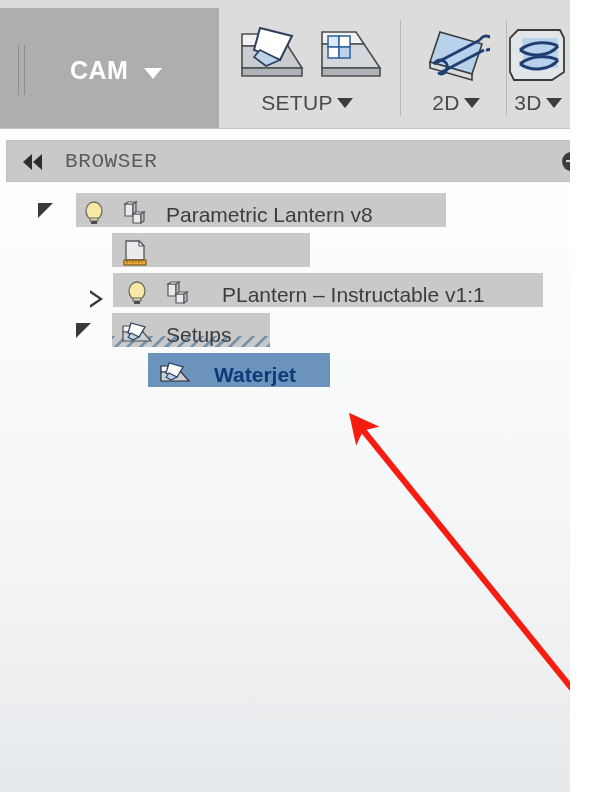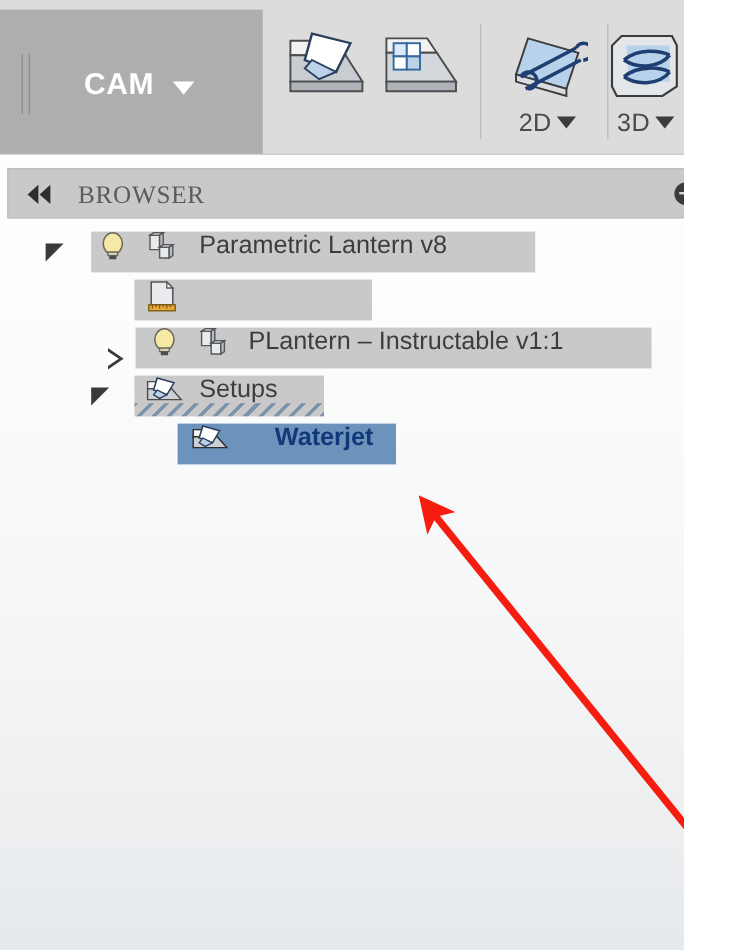--- a/index.html
+++ b/index.html
@@ -128,21 +128,21 @@
     border-bottom: 8px solid transparent;
     border-right: 9px solid #2d2d2d;
     display: block;
   }
   .bb-title {
     position: absolute;
     left: 58px; top: 9px;
     font-size: 21px;
     color: #5c5c5c;
     letter-spacing: 0.6px;
-    font-family: Liberation Serif, serif;
+    font-family: Liberation Mono, monospace;
   }
   .bb-minimize {
     position: absolute;
     right: 26px; top: 11px;
     width: 19px; height: 19px;
     border-radius: 50%;
     background: #3b3b3b;
     cursor: pointer;
   }
   .bb-minimize::after {
@@ -225,27 +225,26 @@
     border-bottom: 6px solid transparent;
     border-left: 9px solid #ffffff;
   }
 
   .row-band {
     position: absolute;
     height: 34px;
     top: 3px;
     background: #c9c9c9;
     display: flex;
-    align-items: flex-start;
+    align-items: flex-end;
     padding: 0 10px 0 6px;
     box-sizing: border-box;
   }
   .row-band.selected {
     background: #6b93bb;
-    gap: 15px;
   }
   .row-label {
     font-size: 21px;
     color: #3d3d3d;
     white-space: nowrap;
     font-family: "Liberation Sans", sans-serif;
   }
   .row-label.sel {
     color: #13387a;
     font-weight: bold;
@@ -316,20 +315,23 @@
           <svg width="68" height="62" viewBox="0 0 68 62">
             <polygon points="4,8 38,8 46,20 4,20" fill="#f2f2f2" stroke="#4d4d4d" stroke-width="1.6"></polygon>
             <polygon points="4,20 46,20 62,44 4,44" fill="#d4d8dd" stroke="#4d4d4d" stroke-width="1.6"></polygon>
             <rect x="10" y="12" width="11" height="11" fill="#dce9f7" stroke="#35689e" stroke-width="1.6"></rect>
             <rect x="21" y="12" width="11" height="11" fill="#ffffff" stroke="#35689e" stroke-width="1.6"></rect>
             <rect x="10" y="23" width="11" height="11" fill="#ffffff" stroke="#35689e" stroke-width="1.6"></rect>
             <rect x="21" y="23" width="11" height="11" fill="#bcd2e8" stroke="#35689e" stroke-width="1.6"></rect>
             <polygon points="4,44 62,44 62,52 4,52" fill="#aeb3ba" stroke="#4d4d4d" stroke-width="1.6"></polygon>
           </svg>
         </span>
+      </div>
+      <div class="rb-caption">
+        <span>SETUP</span><span class="cap-caret"></span>
       </div>
     </div>
 
     <div class="rb-sep" style="left:400px;"></div>
 
     <div class="rb-group" style="left:404px; width:104px;">
       <div class="rb-icons" style="left:20px;">
         <span class="ico">
           <svg width="66" height="62" viewBox="0 0 66 62">
             <polygon points="16,8 58,20 48,50 6,38" fill="#b7d2ea" stroke="#3b3b3b" stroke-width="1.6"></polygon>
@@ -441,21 +443,21 @@
         <span class="ico ico-comp" style="margin-left:14px;">
           <svg width="28" height="26" viewBox="0 0 28 26">
             <polygon points="5,3 13,3 13,15 5,15" fill="#e8eaec" stroke="#55585c" stroke-width="1.2"></polygon>
             <polygon points="5,3 8,1 16,1 13,3" fill="#fbfbfb" stroke="#55585c" stroke-width="1.2"></polygon>
             <polygon points="13,3 16,1 16,13 13,15" fill="#b9bdc2" stroke="#55585c" stroke-width="1.2"></polygon>
             <polygon points="13,13 21,13 21,22 13,22" fill="#e8eaec" stroke="#55585c" stroke-width="1.2"></polygon>
             <polygon points="13,13 16,11 24,11 21,13" fill="#fbfbfb" stroke="#55585c" stroke-width="1.2"></polygon>
             <polygon points="21,13 24,11 24,20 21,22" fill="#b9bdc2" stroke="#55585c" stroke-width="1.2"></polygon>
           </svg>
         </span>
-        <span class="row-label" style="margin-left:16px;">PLantern – Instructable v1:1</span>
+        <span class="row-label" style="margin-left:31px;">PLantern – Instructable v1:1</span>
       </span>
     </div>
 
     <div class="tree-row">
       <span class="twisty open" style="left:76px; top:13px;"></span>
       <span class="row-band" style="left:112px; width:158px; overflow:hidden;">
         <span class="ico ico-setup" style="margin-left:2px; z-index:2;">
           <svg width="34" height="26" viewBox="0 0 34 26">
             <polygon points="3,5 19,5 23,11 3,11" fill="#f3f4f5" stroke="#4d4d4d" stroke-width="1.2"></polygon>
             <polygon points="3,11 23,11 31,20 3,20" fill="#cbd0d6" stroke="#4d4d4d" stroke-width="1.2"></polygon>

